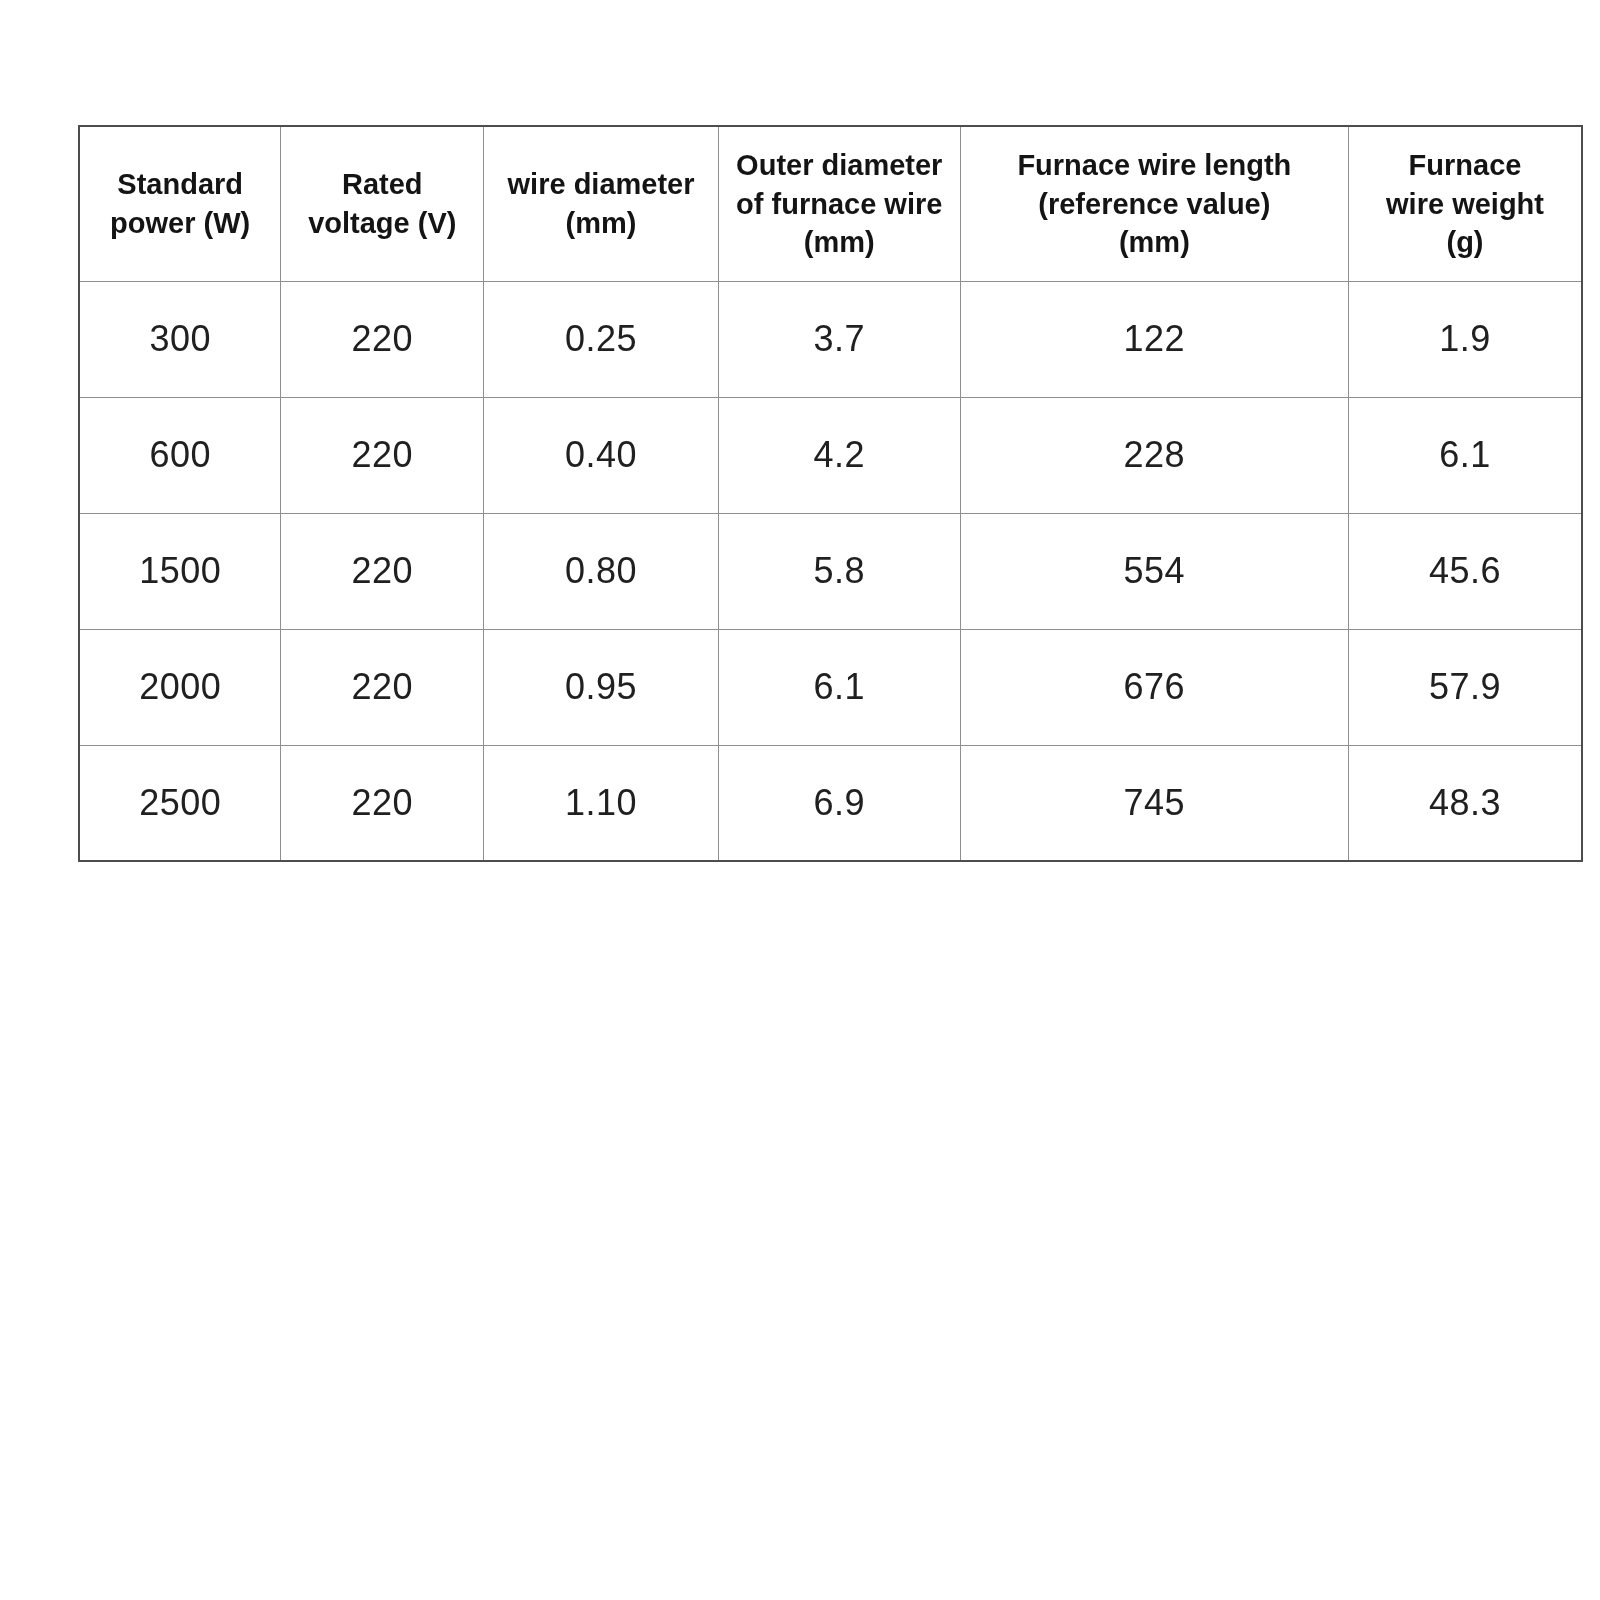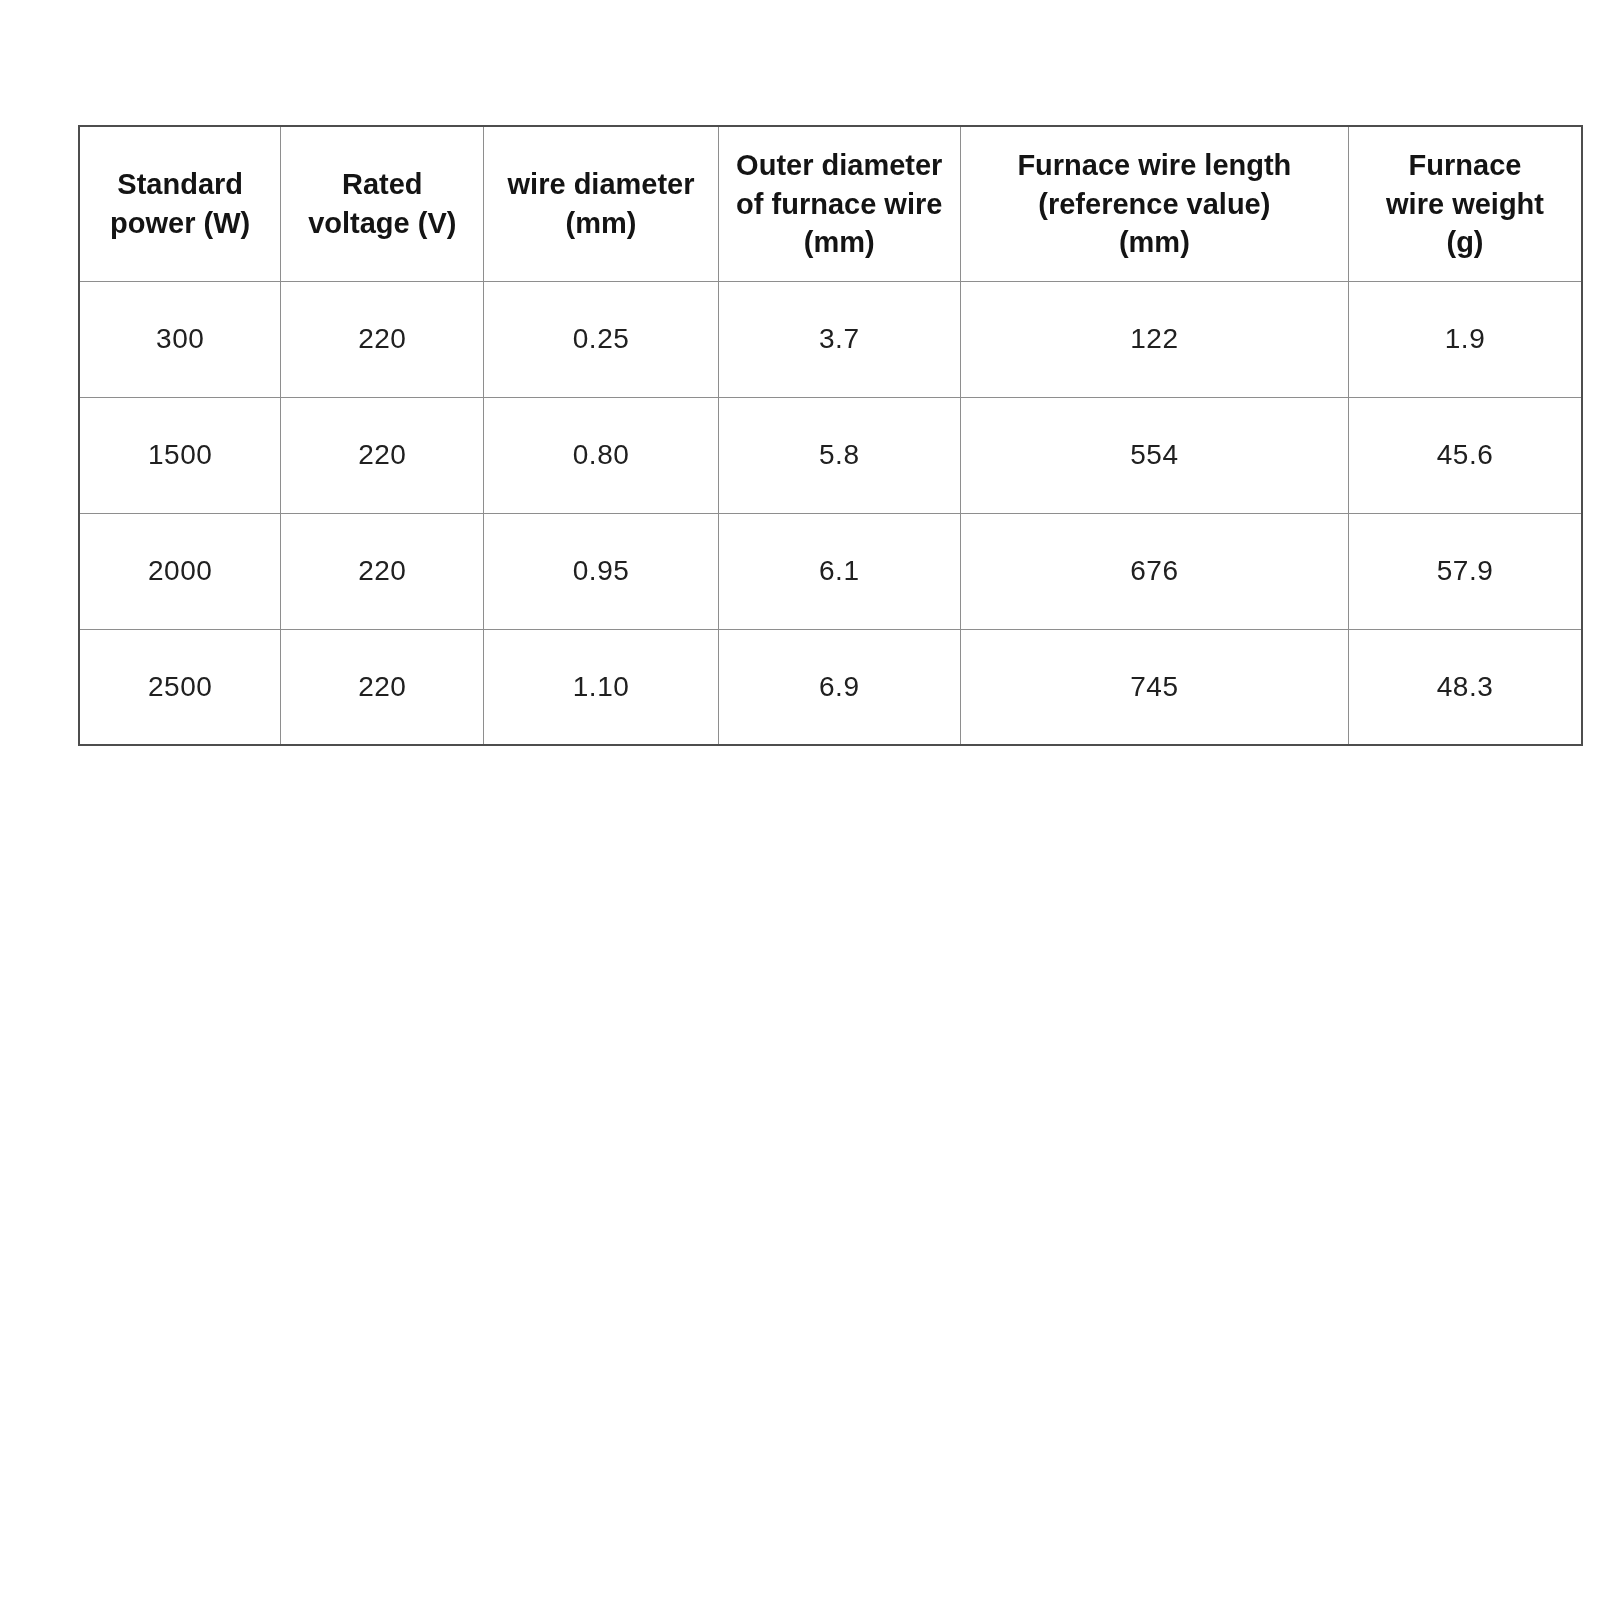--- a/index.html
+++ b/index.html
@@ -34,21 +34,21 @@
   table.spec th {
     height: 155px;
     font-size: 29px;
     font-weight: 600;
     line-height: 1.32;
     white-space: pre-line;
     color: #141414;
   }
   table.spec td {
     height: 116px;
-    font-size: 28px;
+    font-size: 36px;
     font-weight: 400;
     letter-spacing: 0.5px;
     color: #202020;
   }
 </style>
 </head>
 <body>
 
 <div class="table-wrap">
   <table class="spec">
@@ -82,20 +82,28 @@
     <tbody id="table-body">
         <tr>
           <td>300</td>
           <td>220</td>
           <td>0.25</td>
           <td>3.7</td>
           <td>122</td>
           <td>1.9</td>
         </tr>
         <tr>
+          <td>600</td>
+          <td>220</td>
+          <td>0.40</td>
+          <td>4.2</td>
+          <td>228</td>
+          <td>6.1</td>
+        </tr>
+        <tr>
           <td>1500</td>
           <td>220</td>
           <td>0.80</td>
           <td>5.8</td>
           <td>554</td>
           <td>45.6</td>
         </tr>
         <tr>
           <td>2000</td>
           <td>220</td>

